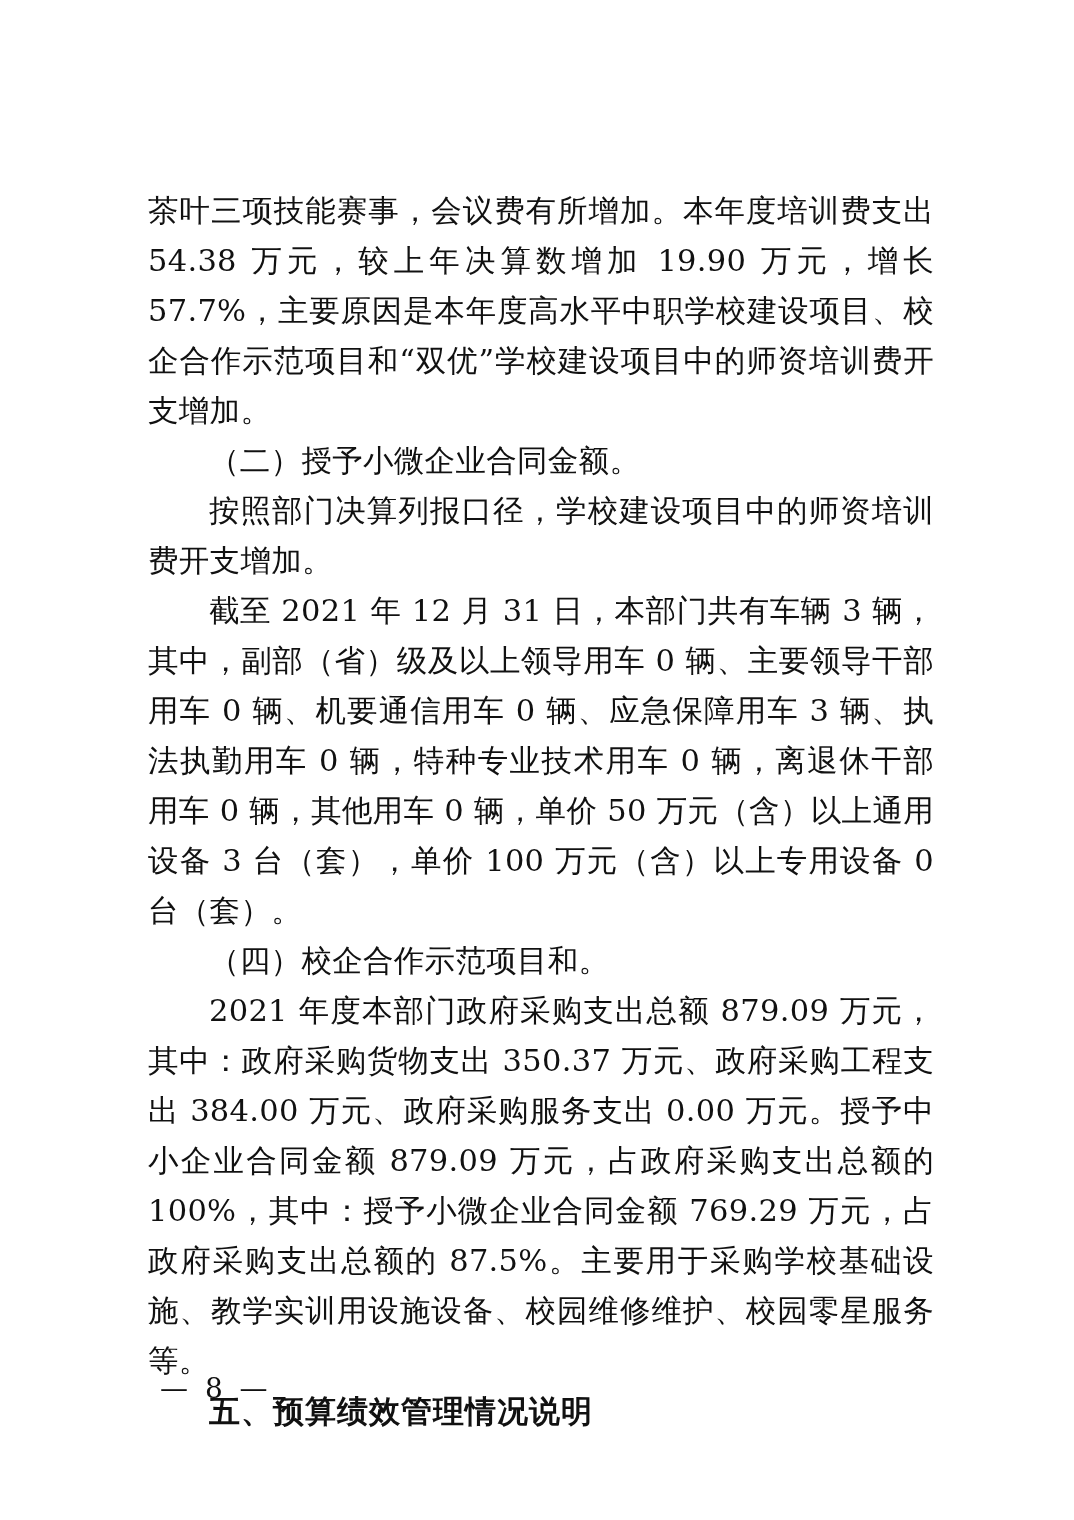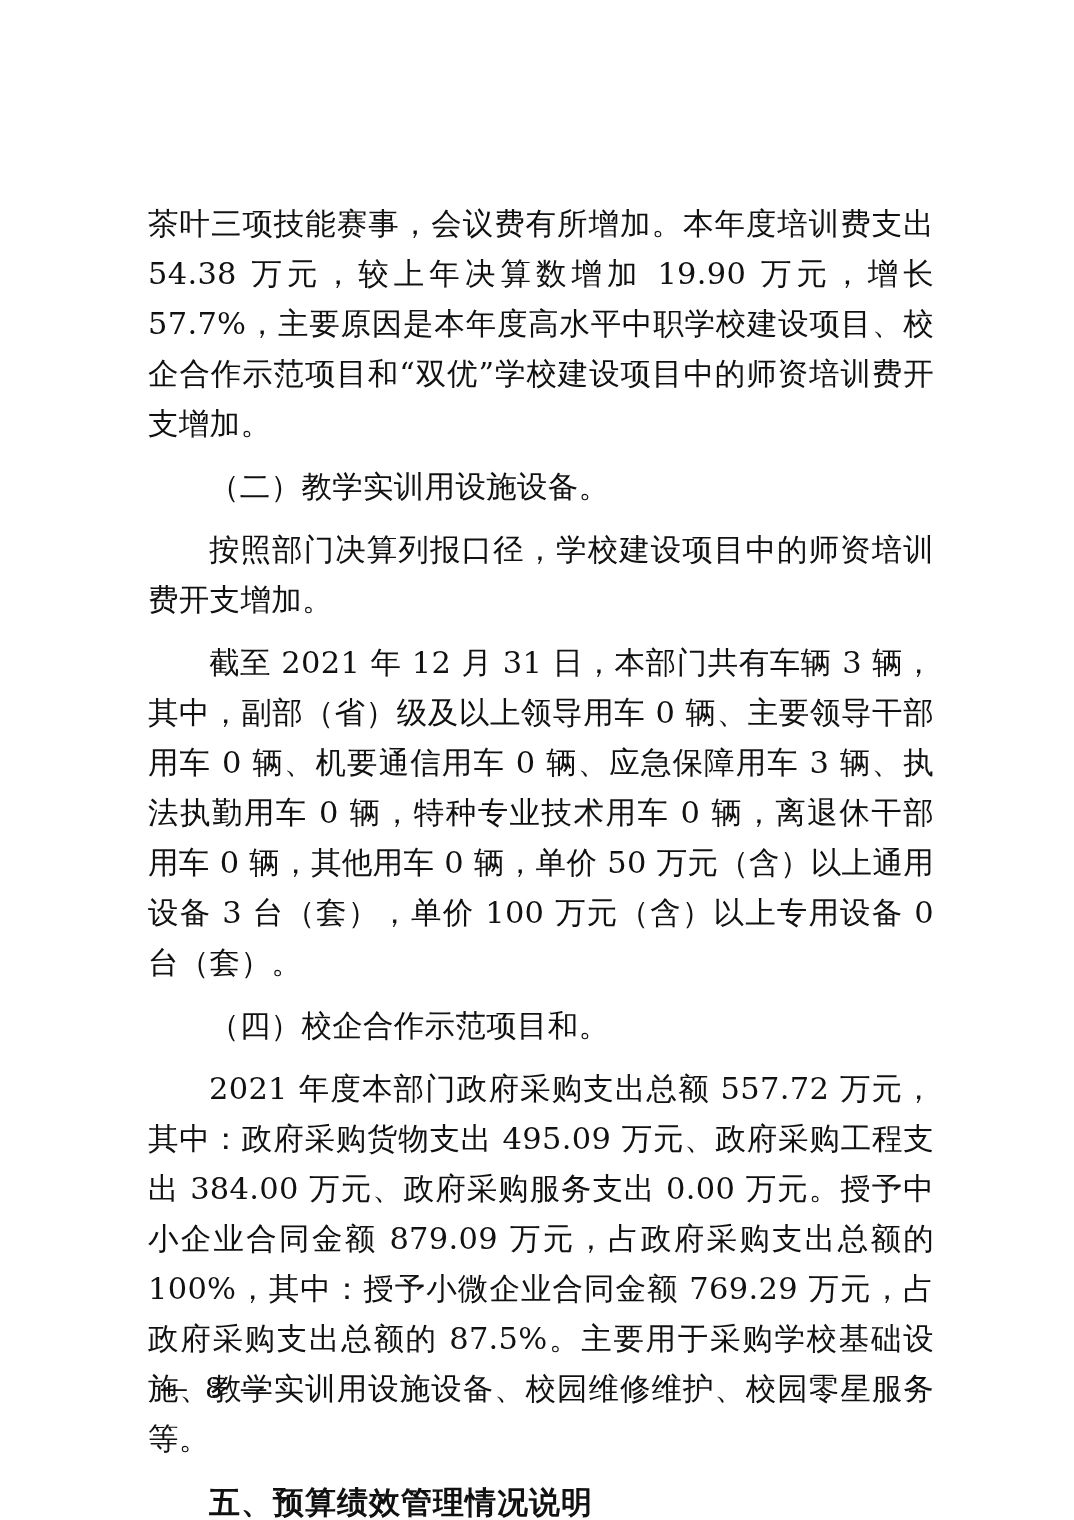--- a/index.html
+++ b/index.html
@@ -37,21 +37,20 @@
   }
   p.heading {
     text-indent: 61px;
     font-weight: bold;
     font-family: "DejaVu Sans", "Liberation Sans", sans-serif;
     font-size: 31px;
     letter-spacing: 1px;
   }
   .block {
     margin-bottom: 0px;
-    margin-top: 13px;
   }
   .pagenum {
     position: absolute;
     left: 0;
     right: 0;
     top: 1372px;
     text-align: left;
     padding-left: 160px;
     font-size: 28px;
     letter-spacing: 4px;
@@ -60,29 +59,29 @@
   }
 </style>
 </head>
 <body>
 
 <div class="page">
   <div class="content">
 
     <p class="block">茶叶三项技能赛事，会议费有所增加。本年度培训费支出 54.38 万元，较上年决算数增加 19.90 万元，增长 57.7%，主要原因是本年度高水平中职学校建设项目、校企合作示范项目和“双优”学校建设项目中的师资培训费开支增加。</p>
 
-    <p class="indent block">（二）教学实训用设施设备。</p>
+    <p class="indent block">（二）授予小微企业合同金额。</p>
 
     <p class="indent block">按照部门决算列报口径，学校建设项目中的师资培训费开支增加。</p>
 
 
     <p class="indent block">截至 2021 年 12 月 31 日，本部门共有车辆 3 辆，其中，副部（省）级及以上领导用车 0 辆、主要领导干部用车 0 辆、机要通信用车 0 辆、应急保障用车 3 辆、执法执勤用车 0 辆，特种专业技术用车 0 辆，离退休干部用车 0 辆，其他用车 0 辆，单价 50 万元（含）以上通用设备 3 台（套），单价 100 万元（含）以上专用设备 0 台（套）。</p>
 
     <p class="indent block">（四）校企合作示范项目和。</p>
 
-    <p class="indent block">2021 年度本部门政府采购支出总额 557.72 万元，其中：政府采购货物支出 495.09 万元、政府采购工程支出 384.00 万元、政府采购服务支出 0.00 万元。授予中小企业合同金额 879.09 万元，占政府采购支出总额的 100%，其中：授予小微企业合同金额 769.29 万元，占政府采购支出总额的 87.5%。主要用于采购学校基础设施、教学实训用设施设备、校园维修维护、校园零星服务等。</p>
+    <p class="indent block">2021 年度本部门政府采购支出总额 879.09 万元，其中：政府采购货物支出 350.37 万元、政府采购工程支出 384.00 万元、政府采购服务支出 0.00 万元。授予中小企业合同金额 879.09 万元，占政府采购支出总额的 100%，其中：授予小微企业合同金额 769.29 万元，占政府采购支出总额的 87.5%。主要用于采购学校基础设施、教学实训用设施设备、校园维修维护、校园零星服务等。</p>
 
     <p class="heading block">五、预算绩效管理情况说明</p>
 
   </div>
 
   <div class="pagenum">— 8 —</div>
 </div>
 
 </body></html>

